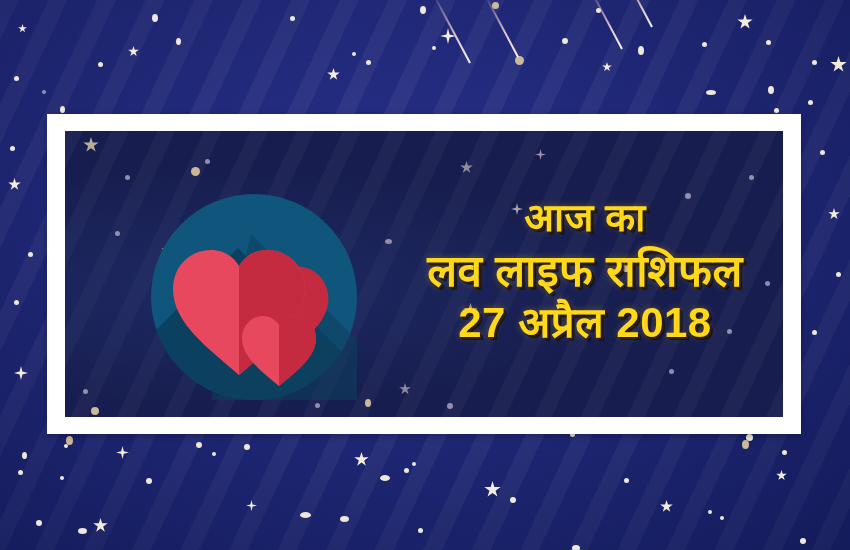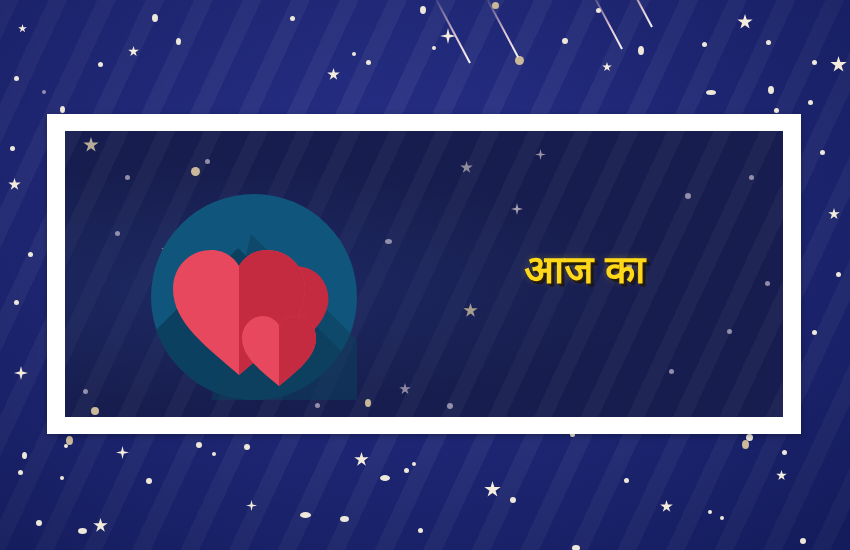--- a/index.html
+++ b/index.html
@@ -268,17 +268,19 @@
           <path d="M128 131
                    c3,-5 9,-9 16,-9
                    c12,0 21,10 21,22
                    c0,19 -19,33 -37,48
                    z" fill="#c42a40"></path>
         </svg>
       </div>
 
       <div class="text-col">
         <div class="hl hl-1">आज का</div>
+        <div class="hl hl-2">लव लाइफ राशिफल</div>
+        <div class="hl hl-3">27 अप्रैल 2018</div>
       </div>
 
     </div>
   </div>
 </div>
 
 </body></html>

